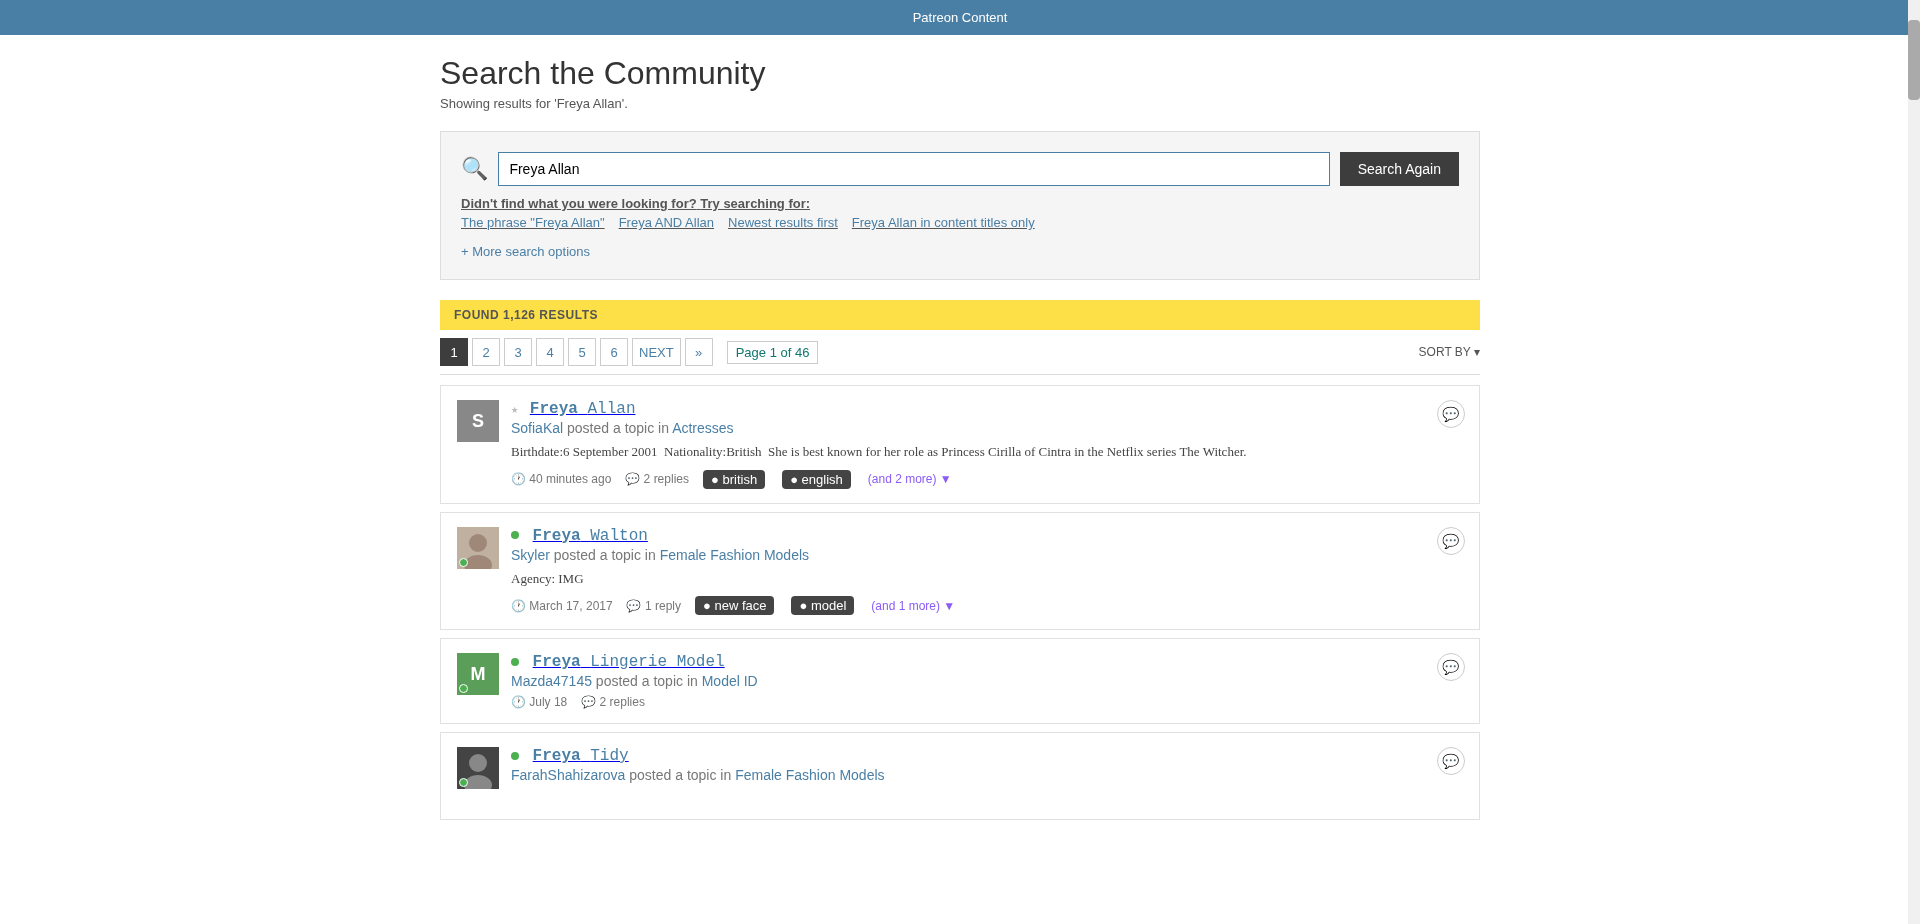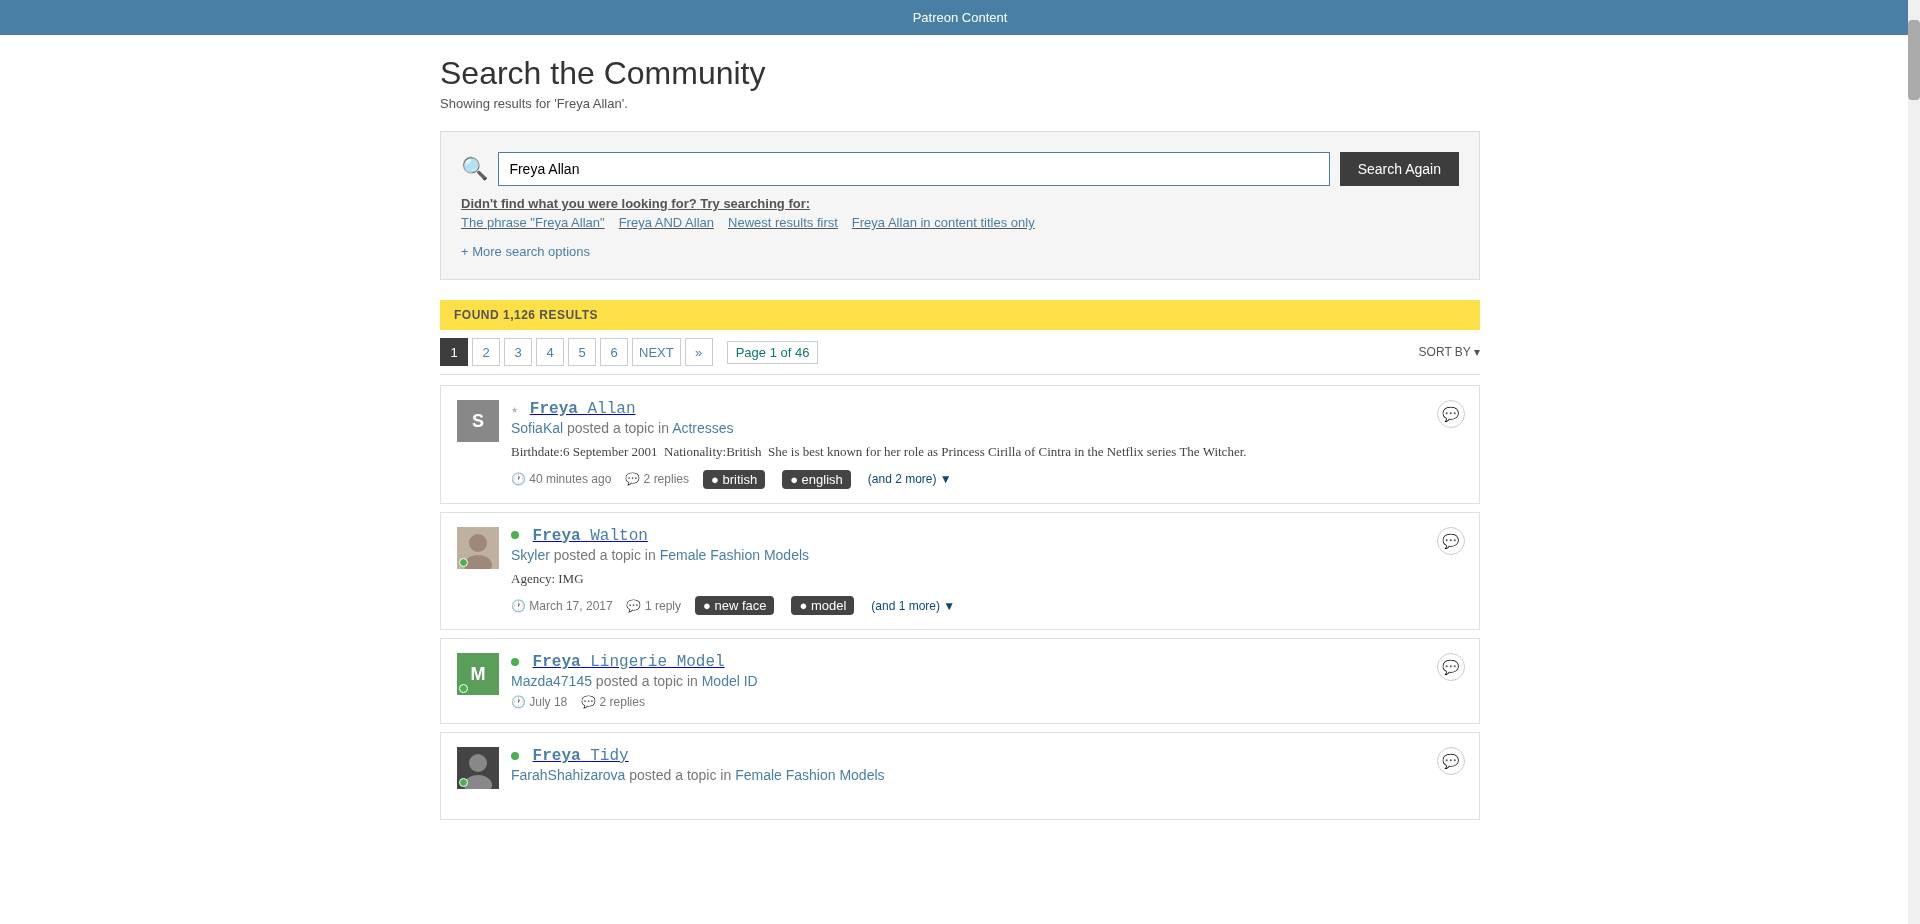--- a/index.html
+++ b/index.html
@@ -262,21 +262,21 @@
     .tag {
       background: #444;
       color: #fff;
       border-radius: 4px;
       padding: 2px 8px;
       font-size: 13px;
       margin-right: 3px;
     }
 
     .tag-more {
-      color: #0c4a6e;
+      color: #8b5cf6;
       font-size: 12px;
       cursor: pointer;
     }
 
     .reply-icon {
       position: absolute;
       top: 14px;
       right: 14px;
       width: 28px;
       height: 28px;

